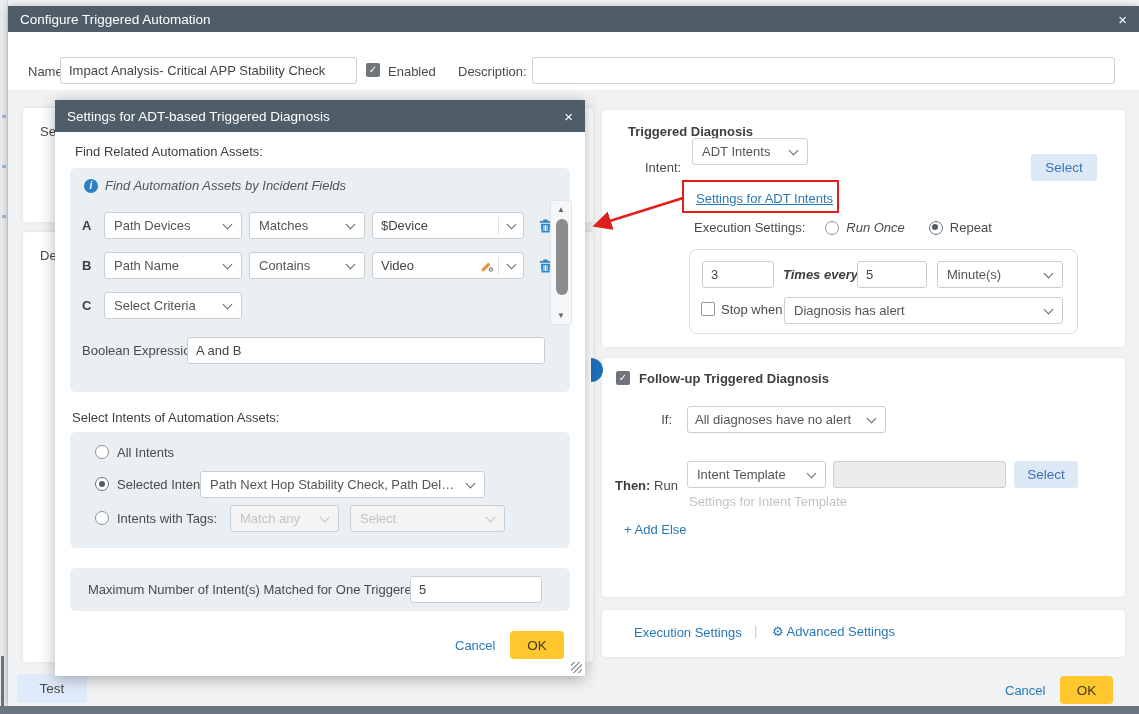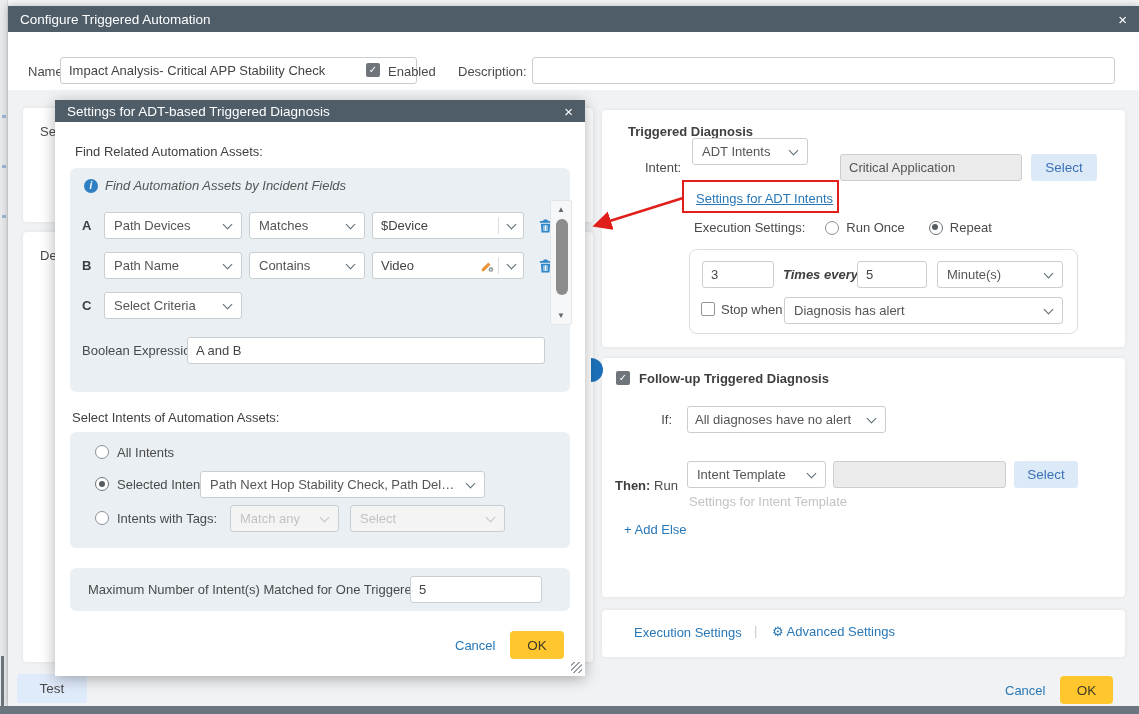--- a/index.html
+++ b/index.html
@@ -37,21 +37,21 @@
   .radio { width:14px; height:14px; border:1.5px solid #8a9299; border-radius:50%; background:#fff; flex:none; display:inline-block; }
   .radio.on { border-color:#6d747a; position:relative; }
   .radio.on::after { content:""; position:absolute; left:2.5px; top:2.5px; width:6px; height:6px; border-radius:50%; background:#555d63; }
 
   .cb { width:14px; height:14px; border-radius:2px; flex:none; display:flex; align-items:center; justify-content:center; font-size:10px; line-height:1; }
   .cb.on { background:#6f757a; color:#fff; }
   .cb.off { background:#fff; border:1.5px solid #8f969c; color:transparent; }
 
   
   .dlg-adt { position:absolute; left:55px; top:100px; width:530px; height:576px; background:#fff; box-shadow:0 3px 14px rgba(0,0,0,.30); z-index:5; }
-  .dlg-adt .titlebar { height:22px; }
+  .dlg-adt .titlebar { height:32px; }
   .panel { position:absolute; background:#e9eff3; border-radius:6px; }
 
   .crit-row { position:absolute; display:flex; align-items:center; }
   .crit-letter { width:12px; font-weight:700; color:#3f3f3f; }
   .valuebox { display:flex; align-items:center; background:#fff; border:1px solid #c9ced1; border-radius:3px; height:27px; }
   .valuebox .vt { flex:1; padding:0 8px; color:#444; white-space:nowrap; overflow:hidden; }
   .valuebox .vdiv { width:1px; height:17px; background:#dcdfe1; }
   .valuebox .vchev { width:24px; display:flex; align-items:center; justify-content:center; }
   .valuebox .vchev .chev { margin:-3px 0 0 0; }
 
@@ -89,21 +89,21 @@
   </div>
 
   <div class="dlg-main">
     <div class="titlebar">
       <span>Configure Triggered Automation</span>
       <span class="close">×</span>
     </div>
 
     <div class="abs" style="left:0;top:26px;right:0;height:58px;background:#fff;">
       <span class="abs" style="left:20px;top:32px;">Name:</span>
-      <input class="txt abs" style="left: 52px; top: 25px; width: 357px;" value="Impact Analysis- Critical APP Stability Check">
+      <input class="txt abs" style="left: 52px; top: 25px; width: 297px;" value="Impact Analysis- Critical APP Stability Check">
       <span class="cb on abs" style="left:358px;top:31px;">
           <span>✓</span>
         </span>
       <span class="abs" style="left:380px;top:32px;">Enabled</span>
       <span class="abs" style="left:450px;top:32px;">Description:</span>
       <input class="txt abs" style="left: 524px; top: 25px; width: 583px;" value="">
     </div>
 
     <div class="content-bg"></div>
 
@@ -117,29 +117,28 @@
     <div class="blue-peek"></div>
 
     <div class="card" style="left:594px;top:104px;width:523px;height:237px;">
       <div class="abs bold" style="left:26px;top:14px;">Triggered Diagnosis</div>
 
       <span class="abs" style="left:43px;top:50px;width:36px;text-align:right;">Intent:</span>
       <div class="sel abs" style="left:90px;top:28px;width:116px;">
         <span class="t">ADT Intents</span>
           <span class="chev"></span>
       </div>
-      <input class="txt disabled abs" style="left: 238px; top: 44px; width: 182px;" disabled="" value="Critical Application">
       <div class="btn-select abs" style="left:429px;top:44px;width:66px;">Select</div>
 
       <a class="link abs" style="left:94px;top:81px;text-decoration:underline;">Settings for ADT Intents</a>
 
       <div class="row abs" style="left:92px;top:110px;">
         <span>Execution Settings:</span>
         <span class="radio" style="margin-left:20px;"></span>
-        <span style="margin-left:7px;">Run Once</span>
+        <span style="margin-left:7px;font-style:italic;">Run Once</span>
         <span class="radio on" style="margin-left:24px;"></span>
         <span style="margin-left:7px;">Repeat</span>
       </div>
 
       <div class="abs" style="left:87px;top:139px;width:389px;height:85px;border:1px solid #dadde0;border-radius:8px;background:#fff;">
         <input class="txt abs" style="left: 12px; top: 11px; width: 72px;" value="3">
         <span class="abs" style="left:93px;top:17px;font-weight:600;color:#3f3f3f;font-style:italic;">Times every</span>
         <input class="txt abs" style="left: 167px; top: 11px; width: 70px;" value="5">
         <div class="sel abs" style="left:247px;top:11px;width:126px;">
           <span class="t">Minute(s)</span>

